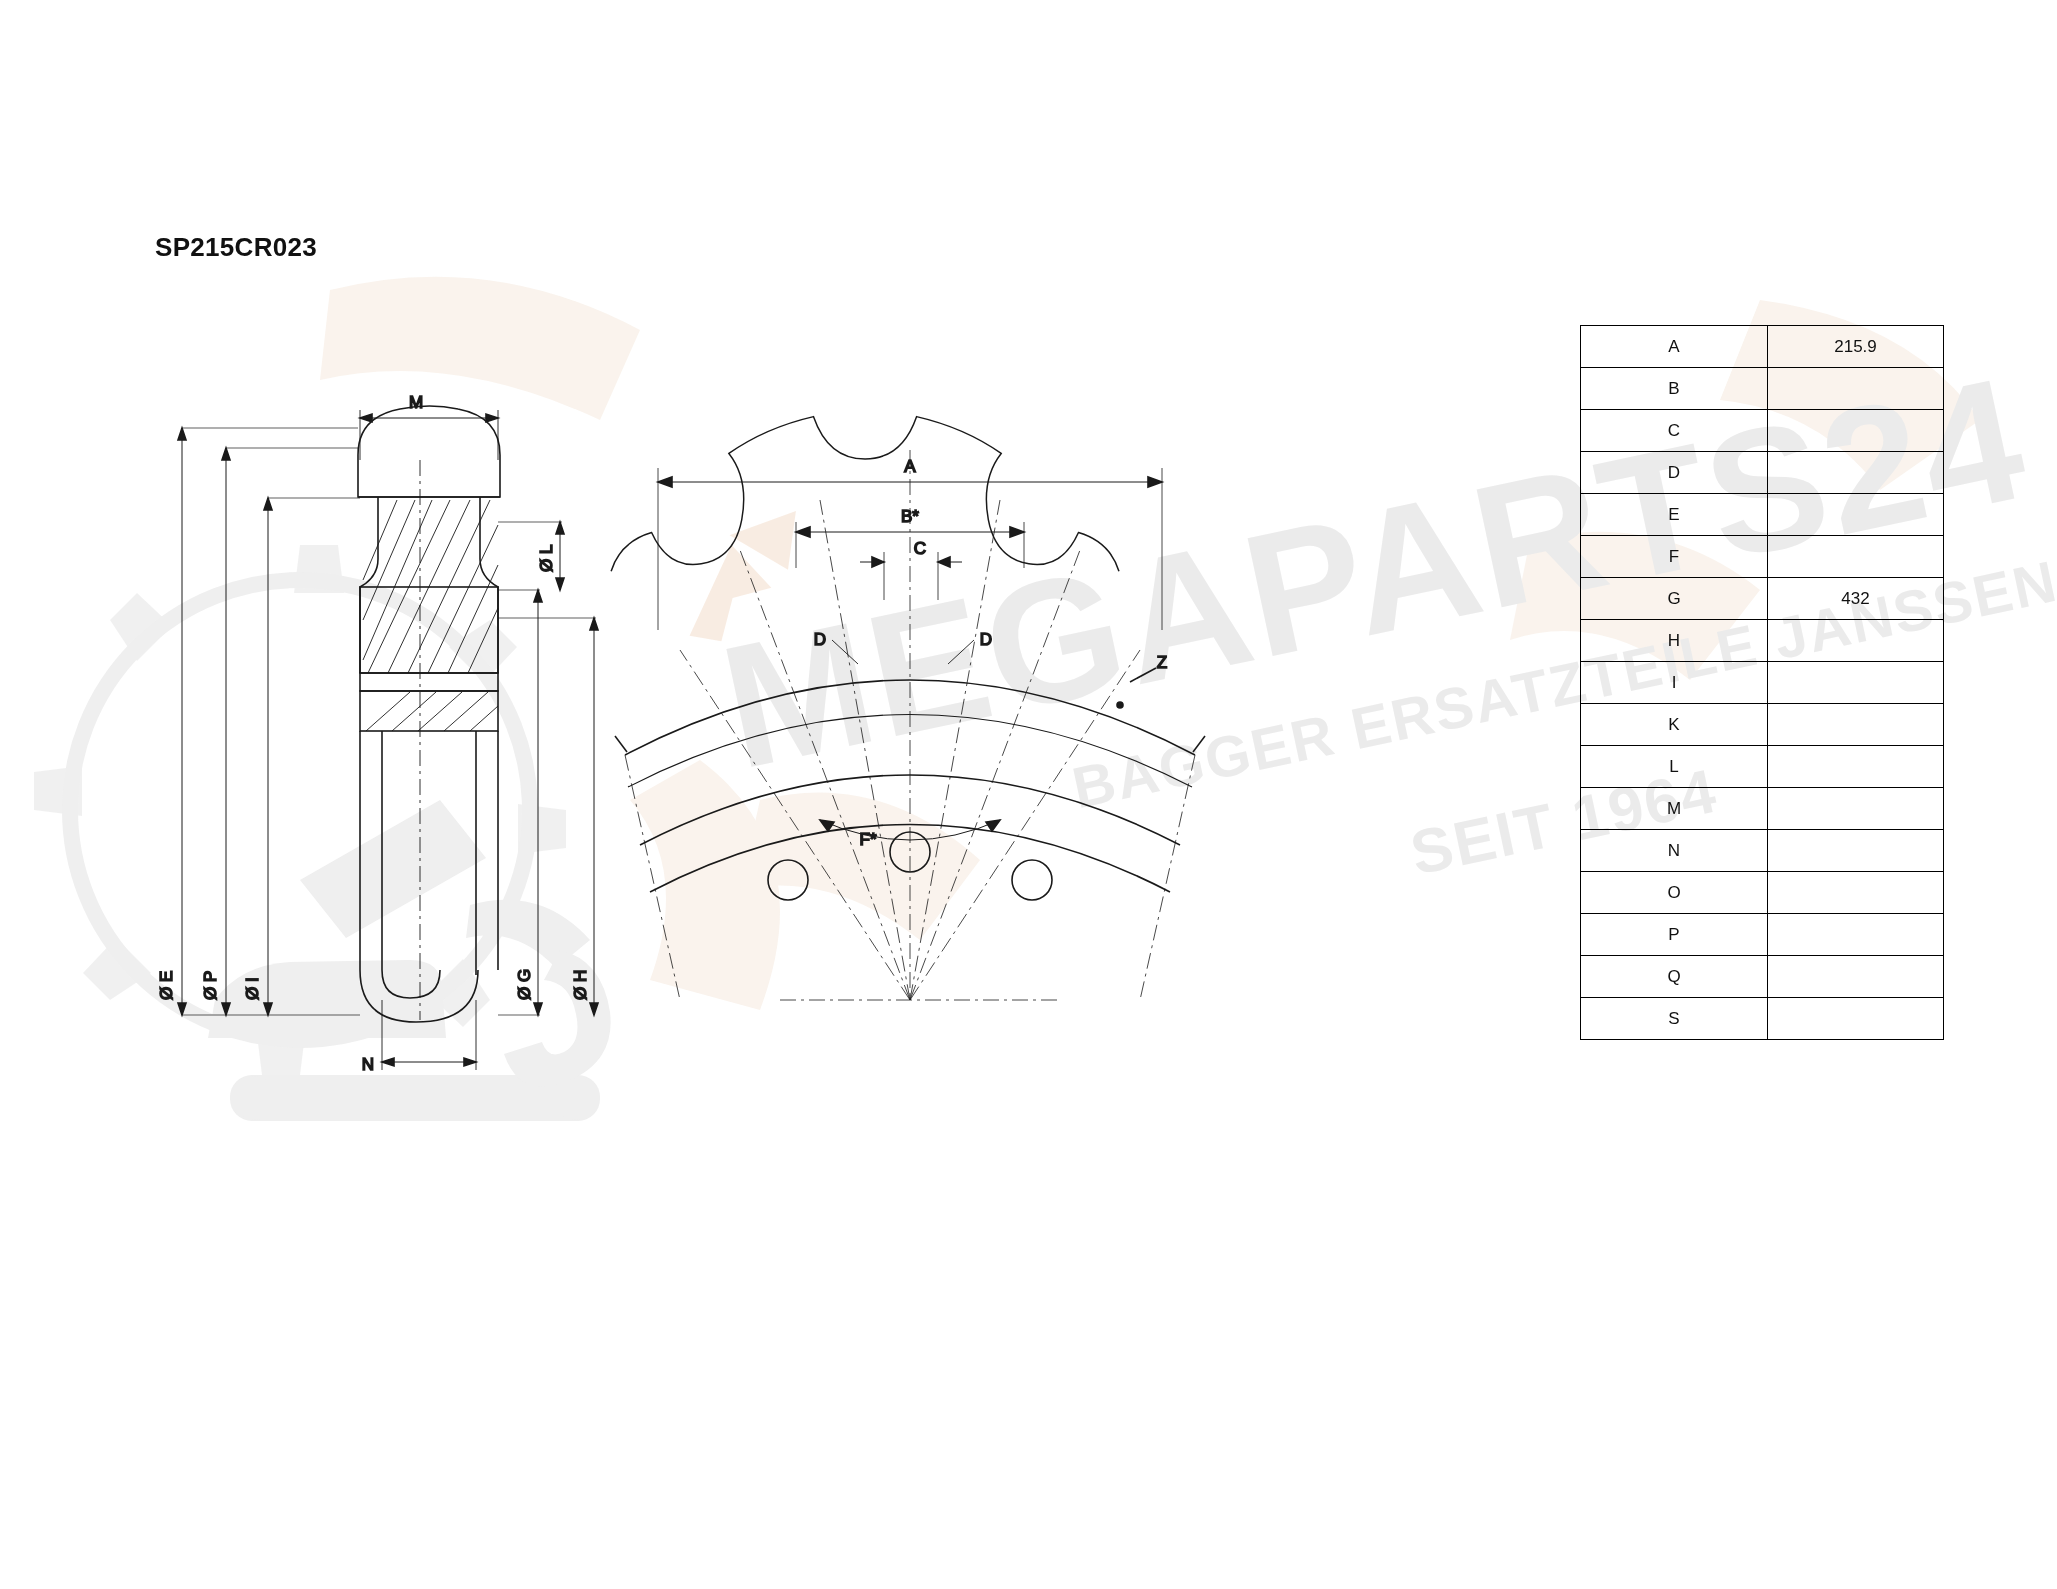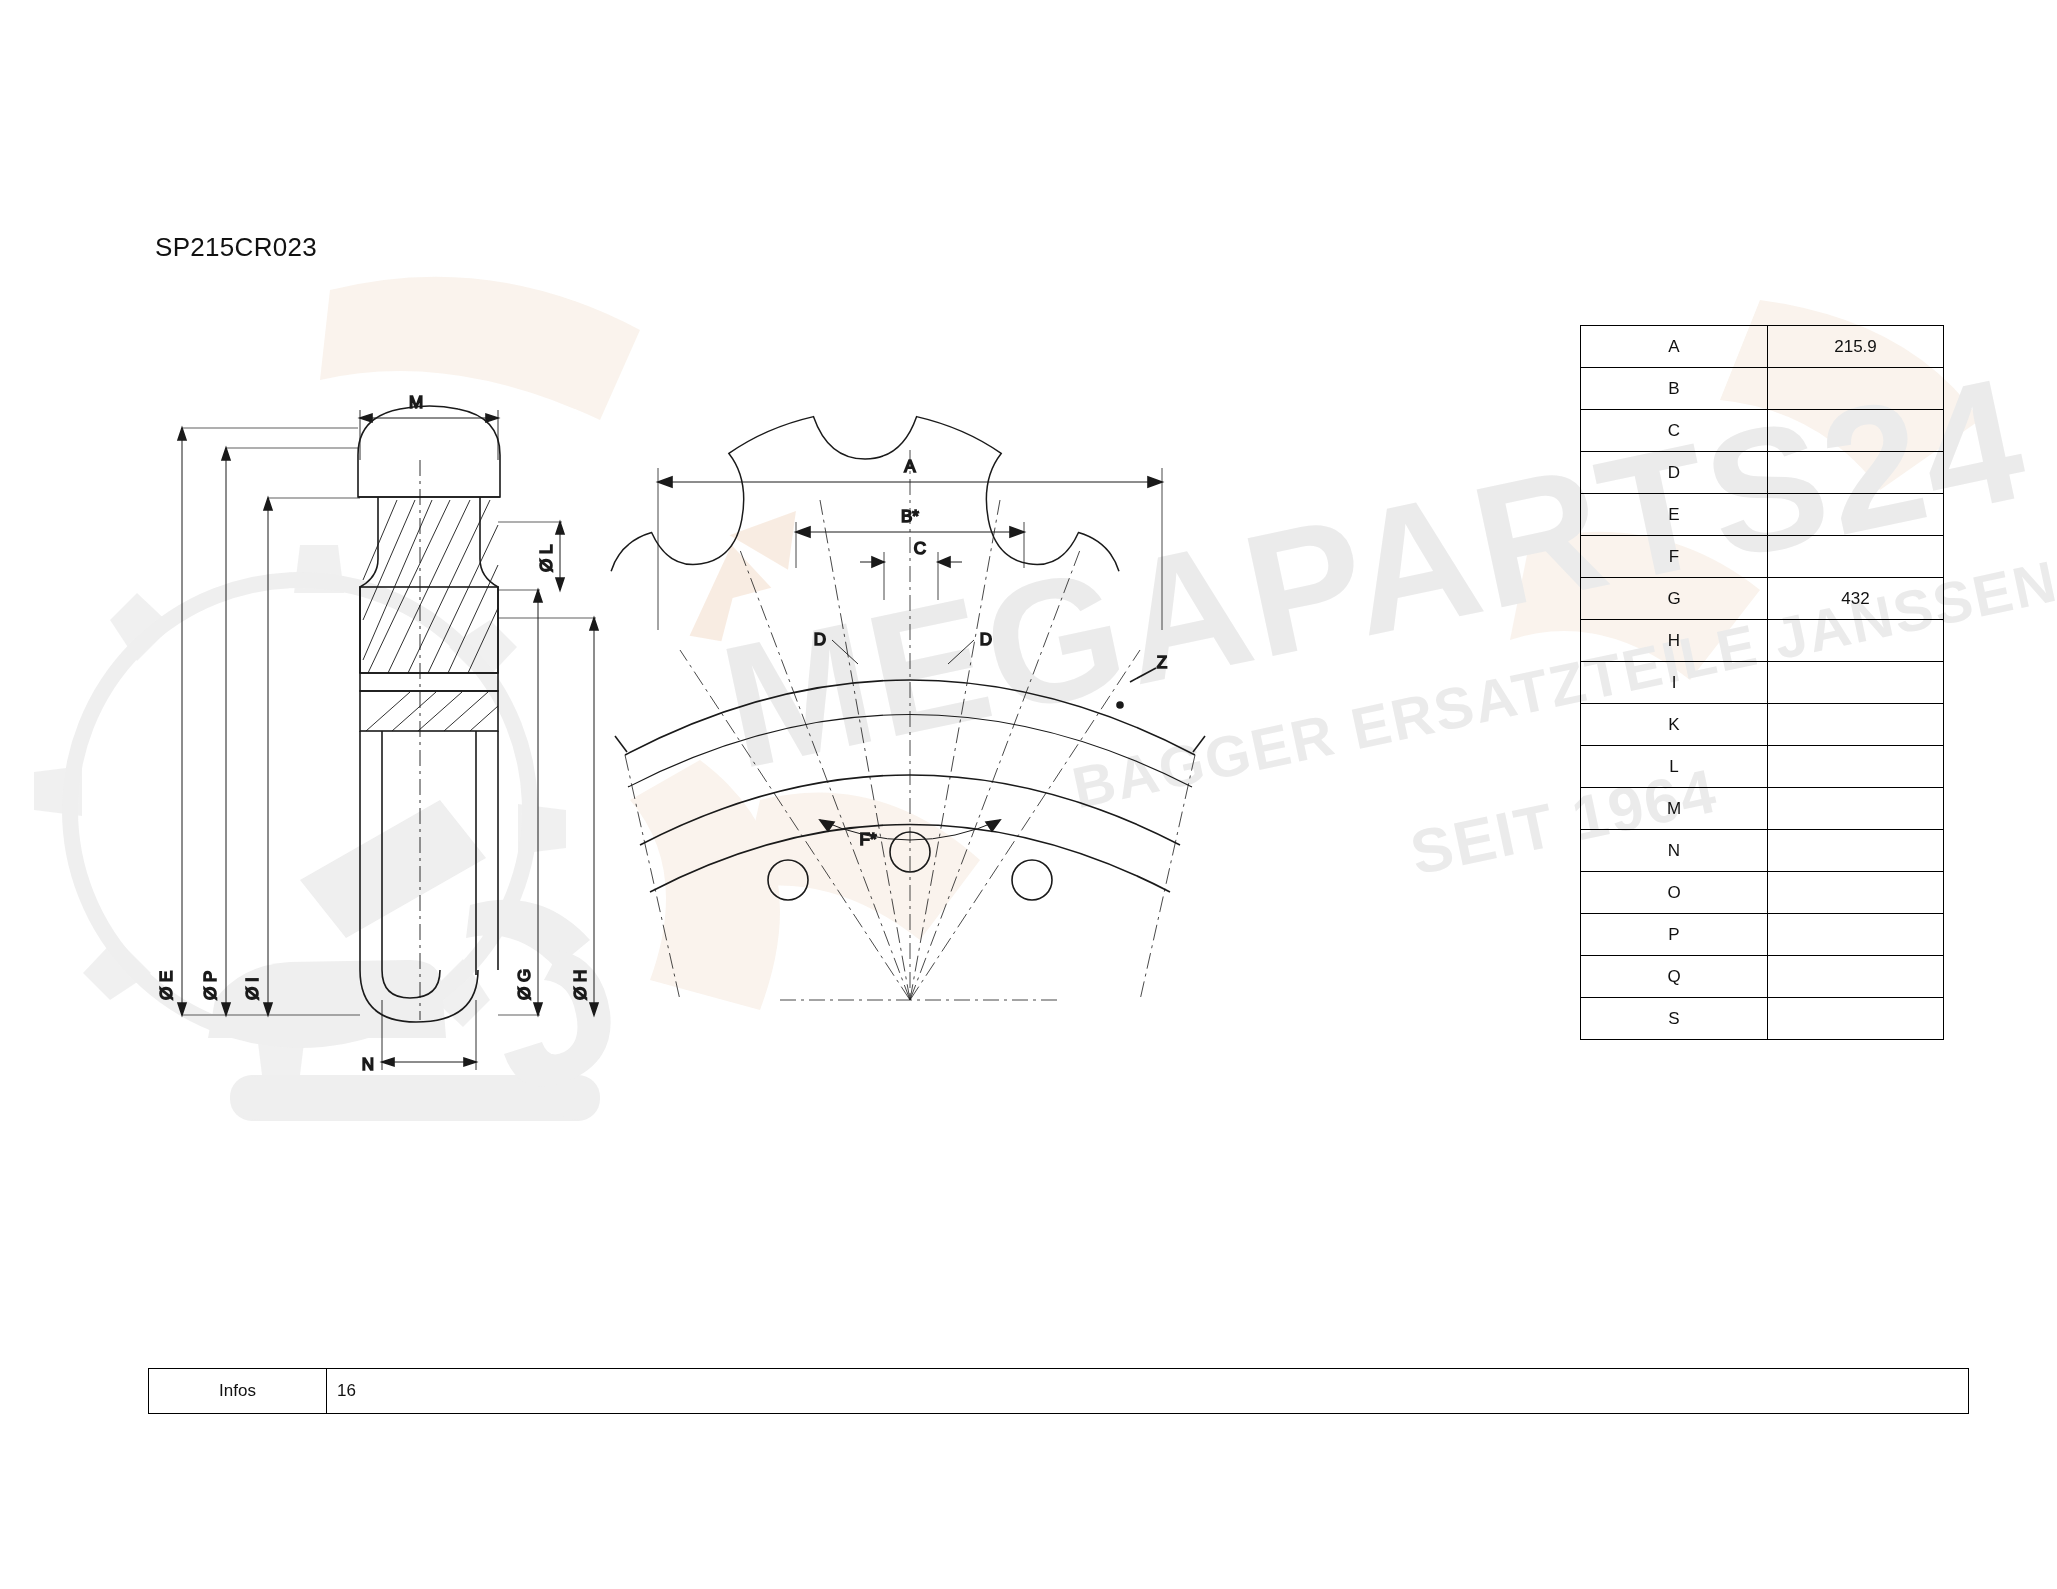--- a/index.html
+++ b/index.html
@@ -30,21 +30,21 @@
     width: 2057px; height: 1589px;
     pointer-events: none;
   }
 
   
   #part-title {
     position: absolute;
     left: 155px;
     top: 232px;
     font-size: 26px;
-    font-weight: normal;
+    font-weight: bold;
     color: #111111;
     letter-spacing: 0.3px;
   }
 
   
   #drawing {
     position: absolute;
     left: 120px;
     top: 300px;
     width: 1400px;
@@ -404,22 +404,14 @@
           <td class="key">Q</td>
           <td class="val"></td>
         </tr>
       <tr>
           <td class="key">S</td>
           <td class="val"></td>
         </tr>
     </tbody>
   </table>
 
-  <table id="infos-table">
-    <tbody>
-      <tr>
-        <td class="infos-key">Infos</td>
-        <td class="infos-val">16</td>
-      </tr>
-    </tbody>
-  </table>
 
 </div>
 
 </body></html>

